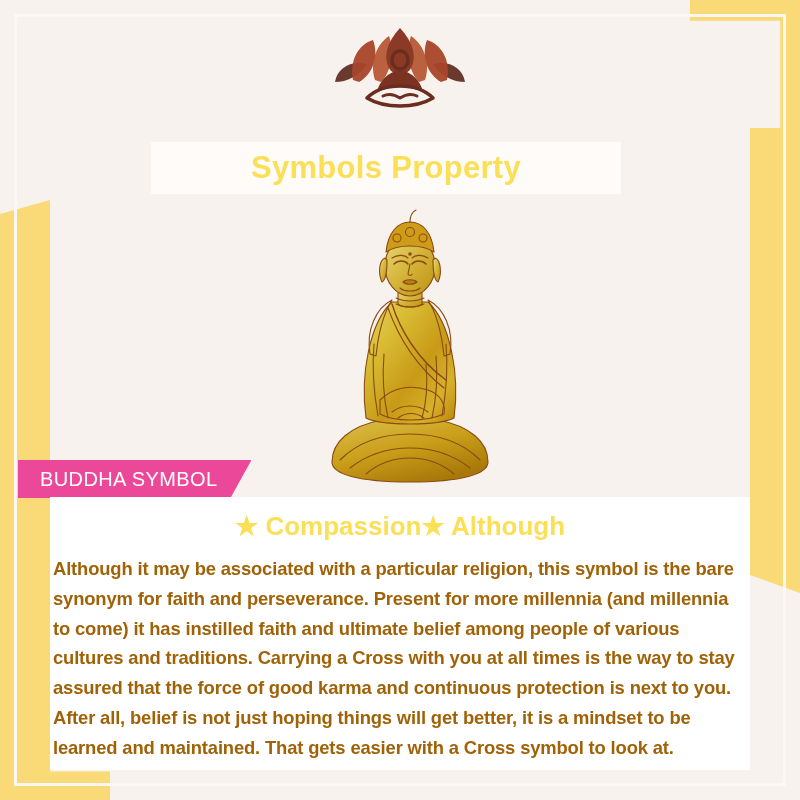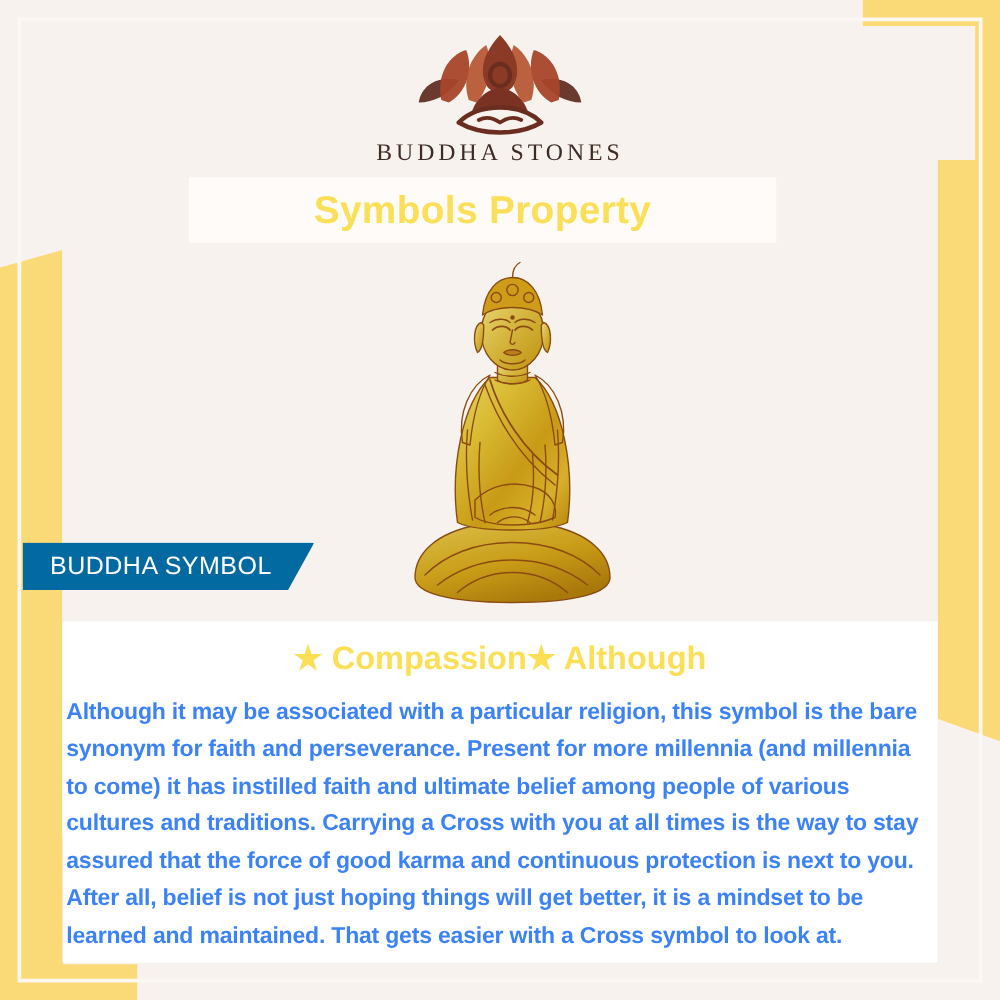--- a/index.html
+++ b/index.html
@@ -121,24 +121,24 @@
     top: 204px;
     width: 176px;
     height: 292px;
   }
   .statue svg { display: block; width: 100%; height: 100%; }
 
   
   .symbol-tag {
     position: absolute;
     left: 18px;
-    top: 434px;
+    top: 460px;
     height: 38px;
     padding: 0 34px 0 22px;
-    background: #0369a1;
+    background: #ec4899;
     display: flex;
     align-items: center;
     clip-path: polygon(0 0, 100% 0, 91% 100%, 0 100%);
   }
   .symbol-tag-text {
     color: #ffffff;
     font-size: 20px;
     letter-spacing: 0.4px;
     white-space: nowrap;
   }
@@ -160,21 +160,21 @@
     font-weight: bold;
     color: #fadf57;
     white-space: nowrap;
   }
 
   .body-copy {
     margin: 12px 0 0 0;
     padding: 0 4px 0 3px;
     font-size: 18.4px;
     line-height: 1.62;
-    color: #3b82f6;
+    color: #a16207;
     font-weight: 600;
     letter-spacing: -0.15px;
     text-align: left;
   }
 </style>
 </head>
 <body>
 
 <div id="page">
 
@@ -203,21 +203,20 @@
         <path d="M85 4 C72 18 68 32 74 44 C78 52 92 52 96 44 C102 32 98 18 85 4 Z" fill="#8a3a25"></path>
 
         <ellipse cx="85" cy="36" rx="8" ry="9" fill="none" stroke="#6b2d1f" stroke-width="3.4"></ellipse>
 
         <path d="M85 46 C72 48 64 58 62 68 C72 64 80 62 85 62 C90 62 98 64 108 68 C106 58 98 48 85 46 Z" fill="#7a3322"></path>
 
         <path d="M52 74 C60 66 72 62 85 62 C98 62 110 66 118 74 C108 80 96 82 85 82 C74 82 62 80 52 74 Z" fill="none" stroke="#6b2d1f" stroke-width="3.6"></path>
         <path d="M68 72 C76 68 82 72 85 74 C88 72 94 68 102 72" fill="none" stroke="#6b2d1f" stroke-width="3"></path>
       </g>
     </svg>
-    <div class="logo-text">BUDDHA STONES</div>
   </div>
 
   <div class="title-banner">
     <div class="title-text">Symbols Property</div>
   </div>
 
   <div class="statue">
     <svg viewBox="0 0 176 292">
       <defs>
         <linearGradient id="goldBody" x1="0" y1="0" x2="1" y2="1">

